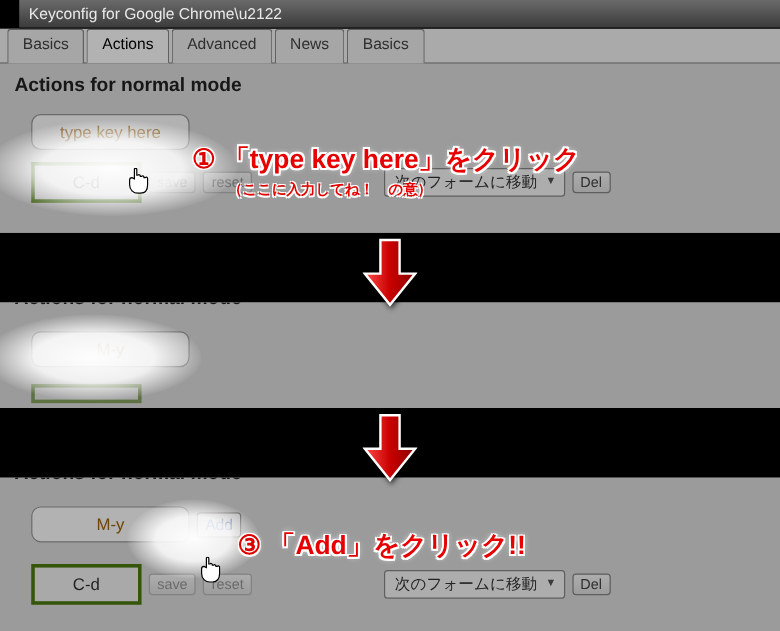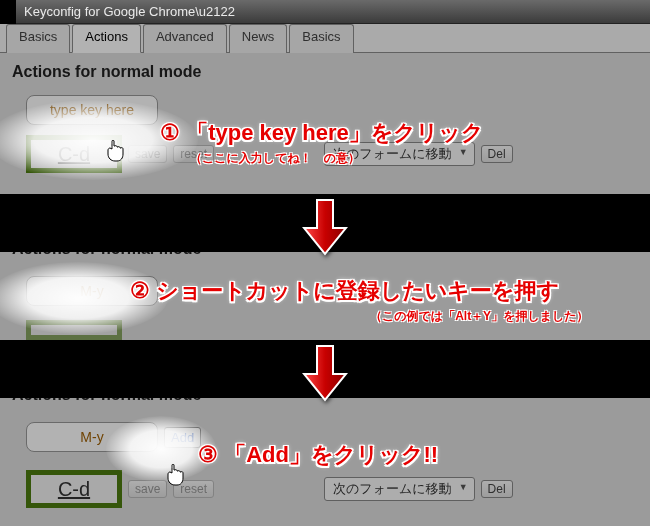--- a/index.html
+++ b/index.html
@@ -105,25 +105,24 @@
     display: flex;
     align-items: center;
     padding: 4px 0 0 26px;
   }
   .binding-key {
     display: inline-flex;
     align-items: center;
     justify-content: center;
     width: 86px;
     height: 28px;
-    border: 5px solid #4d7c0f;
+    border: 3px solid #4d7c0f;
     background: #f3f3f3;
-    font-size: 20px;
+    font-size: 14px;
     color: #333;
-    text-decoration: underline;
   }
   .smallbtn.gray {
     color: #999;
     border-color: #bbb;
   }
   .action-select {
     margin-left: 110px;
     display: inline-flex;
     align-items: center;
   }
@@ -284,25 +283,20 @@
     </div>
 
     <div class="binding-row" style="opacity:0.6; margin-top:4px;">
       <div class="binding-key" style="height:10px;"></div>
     </div>
 
     <div class="dim"></div>
     <div class="highlight" style="left:-12px; top:10px; width:180px; height:72px;"></div>
   </div>
 
-  <div class="annot" style="left:130px; top:276px;">
-    <span class="circnum">②</span>
-    <span class="annot-main">ショートカットに登録したいキーを押す</span>
-    <div class="annot-sub" style="text-align:right; margin-left:240px;">（この例では「Alt＋Y」を押しました）</div>
-  </div>
 
   <div class="arrow" style="left:302px; top:344px;">
     <svg width="46" height="58" viewBox="0 0 46 58">
       <defs>
         <linearGradient id="g2" x1="0" y1="0" x2="1" y2="0">
           <stop offset="0" stop-color="#ff4a4a"></stop>
           <stop offset="0.5" stop-color="#c80000"></stop>
           <stop offset="1" stop-color="#8a0000"></stop>
         </linearGradient>
       </defs>

